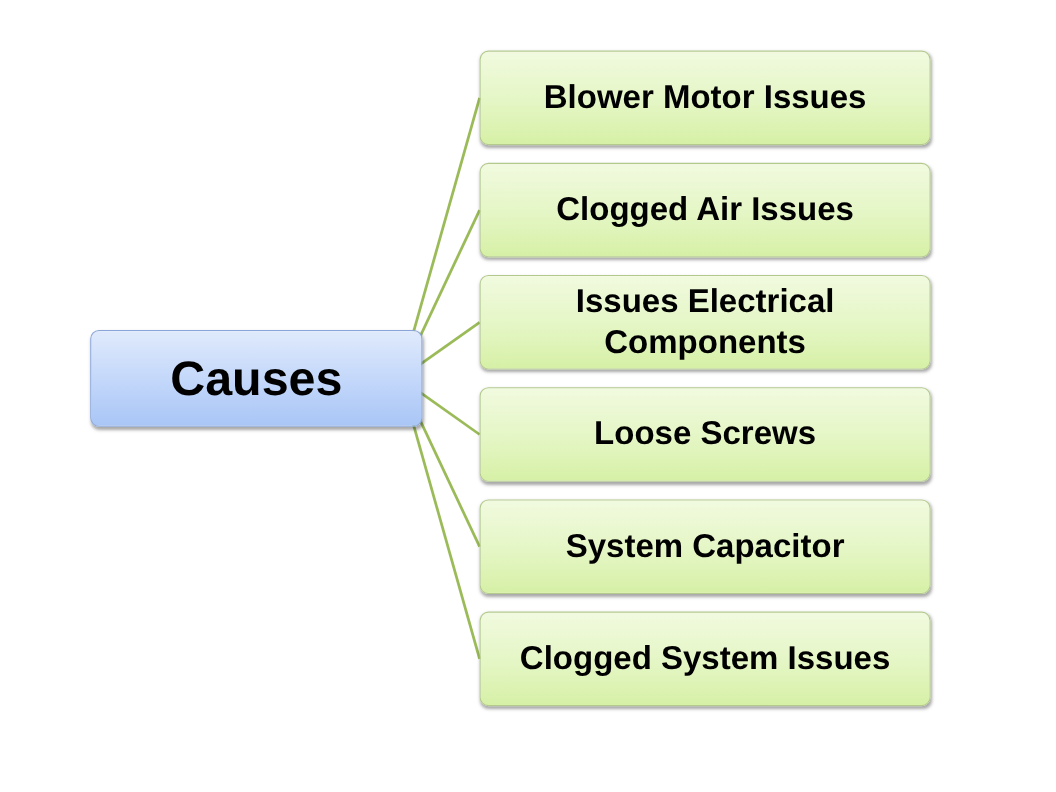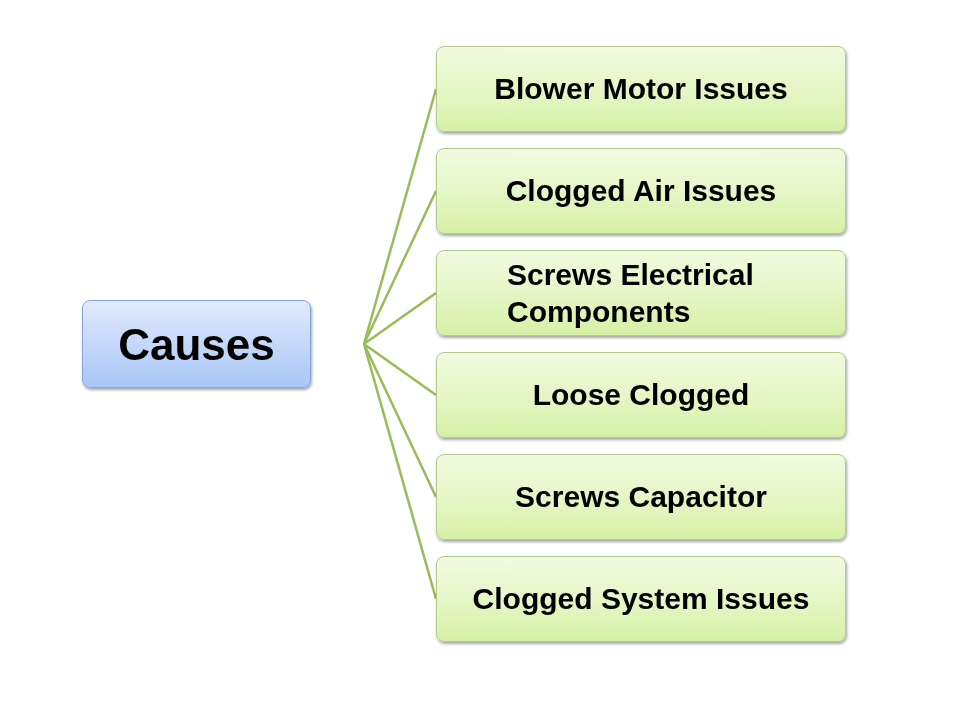--- a/index.html
+++ b/index.html
@@ -1,21 +1,21 @@
 <!DOCTYPE html>
 <html><head>
   <meta charset="utf-8">
   <style>
     html, body { margin: 0; padding: 0; background: #ffffff; }
     body { width: 960px; height: 720px; position: relative; overflow: hidden;
            font-family: "Liberation Sans", "DejaVu Sans", sans-serif; }
     .node { position: absolute; box-sizing: border-box; border-radius: 8px;
-            display: flex; align-items: center; justify-content: center; text-align: left;
+            display: flex; align-items: center; justify-content: center; text-align: center;
             font-weight: bold; color: #000; line-height: 1.25; }
-    .root { left: 82px; top: 300px; width: 229px; height: 88px;
+    .root { left: 82px; top: 300px; width: 302px; height: 88px;
             background: linear-gradient(to bottom, #e0eafc 0%, #c4d8fa 50%, #a9c6f6 100%);
             border: 1px solid #8aa6d8;
             box-shadow: 1px 2px 3px rgba(0,0,0,0.35);
             font-size: 44px; }
     .child { left: 436px; width: 410px; height: 86px;
              background: linear-gradient(to bottom, #f1fadf 0%, #e4f6c4 55%, #d6f0a6 100%);
              border: 1px solid #b3c98e;
              box-shadow: 1px 2px 3px rgba(0,0,0,0.35);
              font-size: 30px; padding: 0 14px; }
     svg.connectors { position: absolute; left: 0; top: 0; width: 960px; height: 720px; }
@@ -38,23 +38,23 @@
   <span>Causes</span>
 </div>
 
 <div class="node child" style="top:46px">
   <span>Blower Motor Issues</span>
 </div>
 <div class="node child" style="top:148px">
   <span>Clogged Air Issues</span>
 </div>
 <div class="node child" style="top:250px; padding: 0 70px;">
-  <span>Screws Electrical Components</span>
+  <span>Issues Electrical Components</span>
 </div>
 <div class="node child" style="top:352px">
-  <span>Loose Clogged</span>
+  <span>Loose Screws</span>
 </div>
 <div class="node child" style="top:454px">
-  <span>Screws Capacitor</span>
+  <span>System Capacitor</span>
 </div>
 <div class="node child" style="top:556px">
   <span>Clogged System Issues</span>
 </div>
 
 </body></html>

